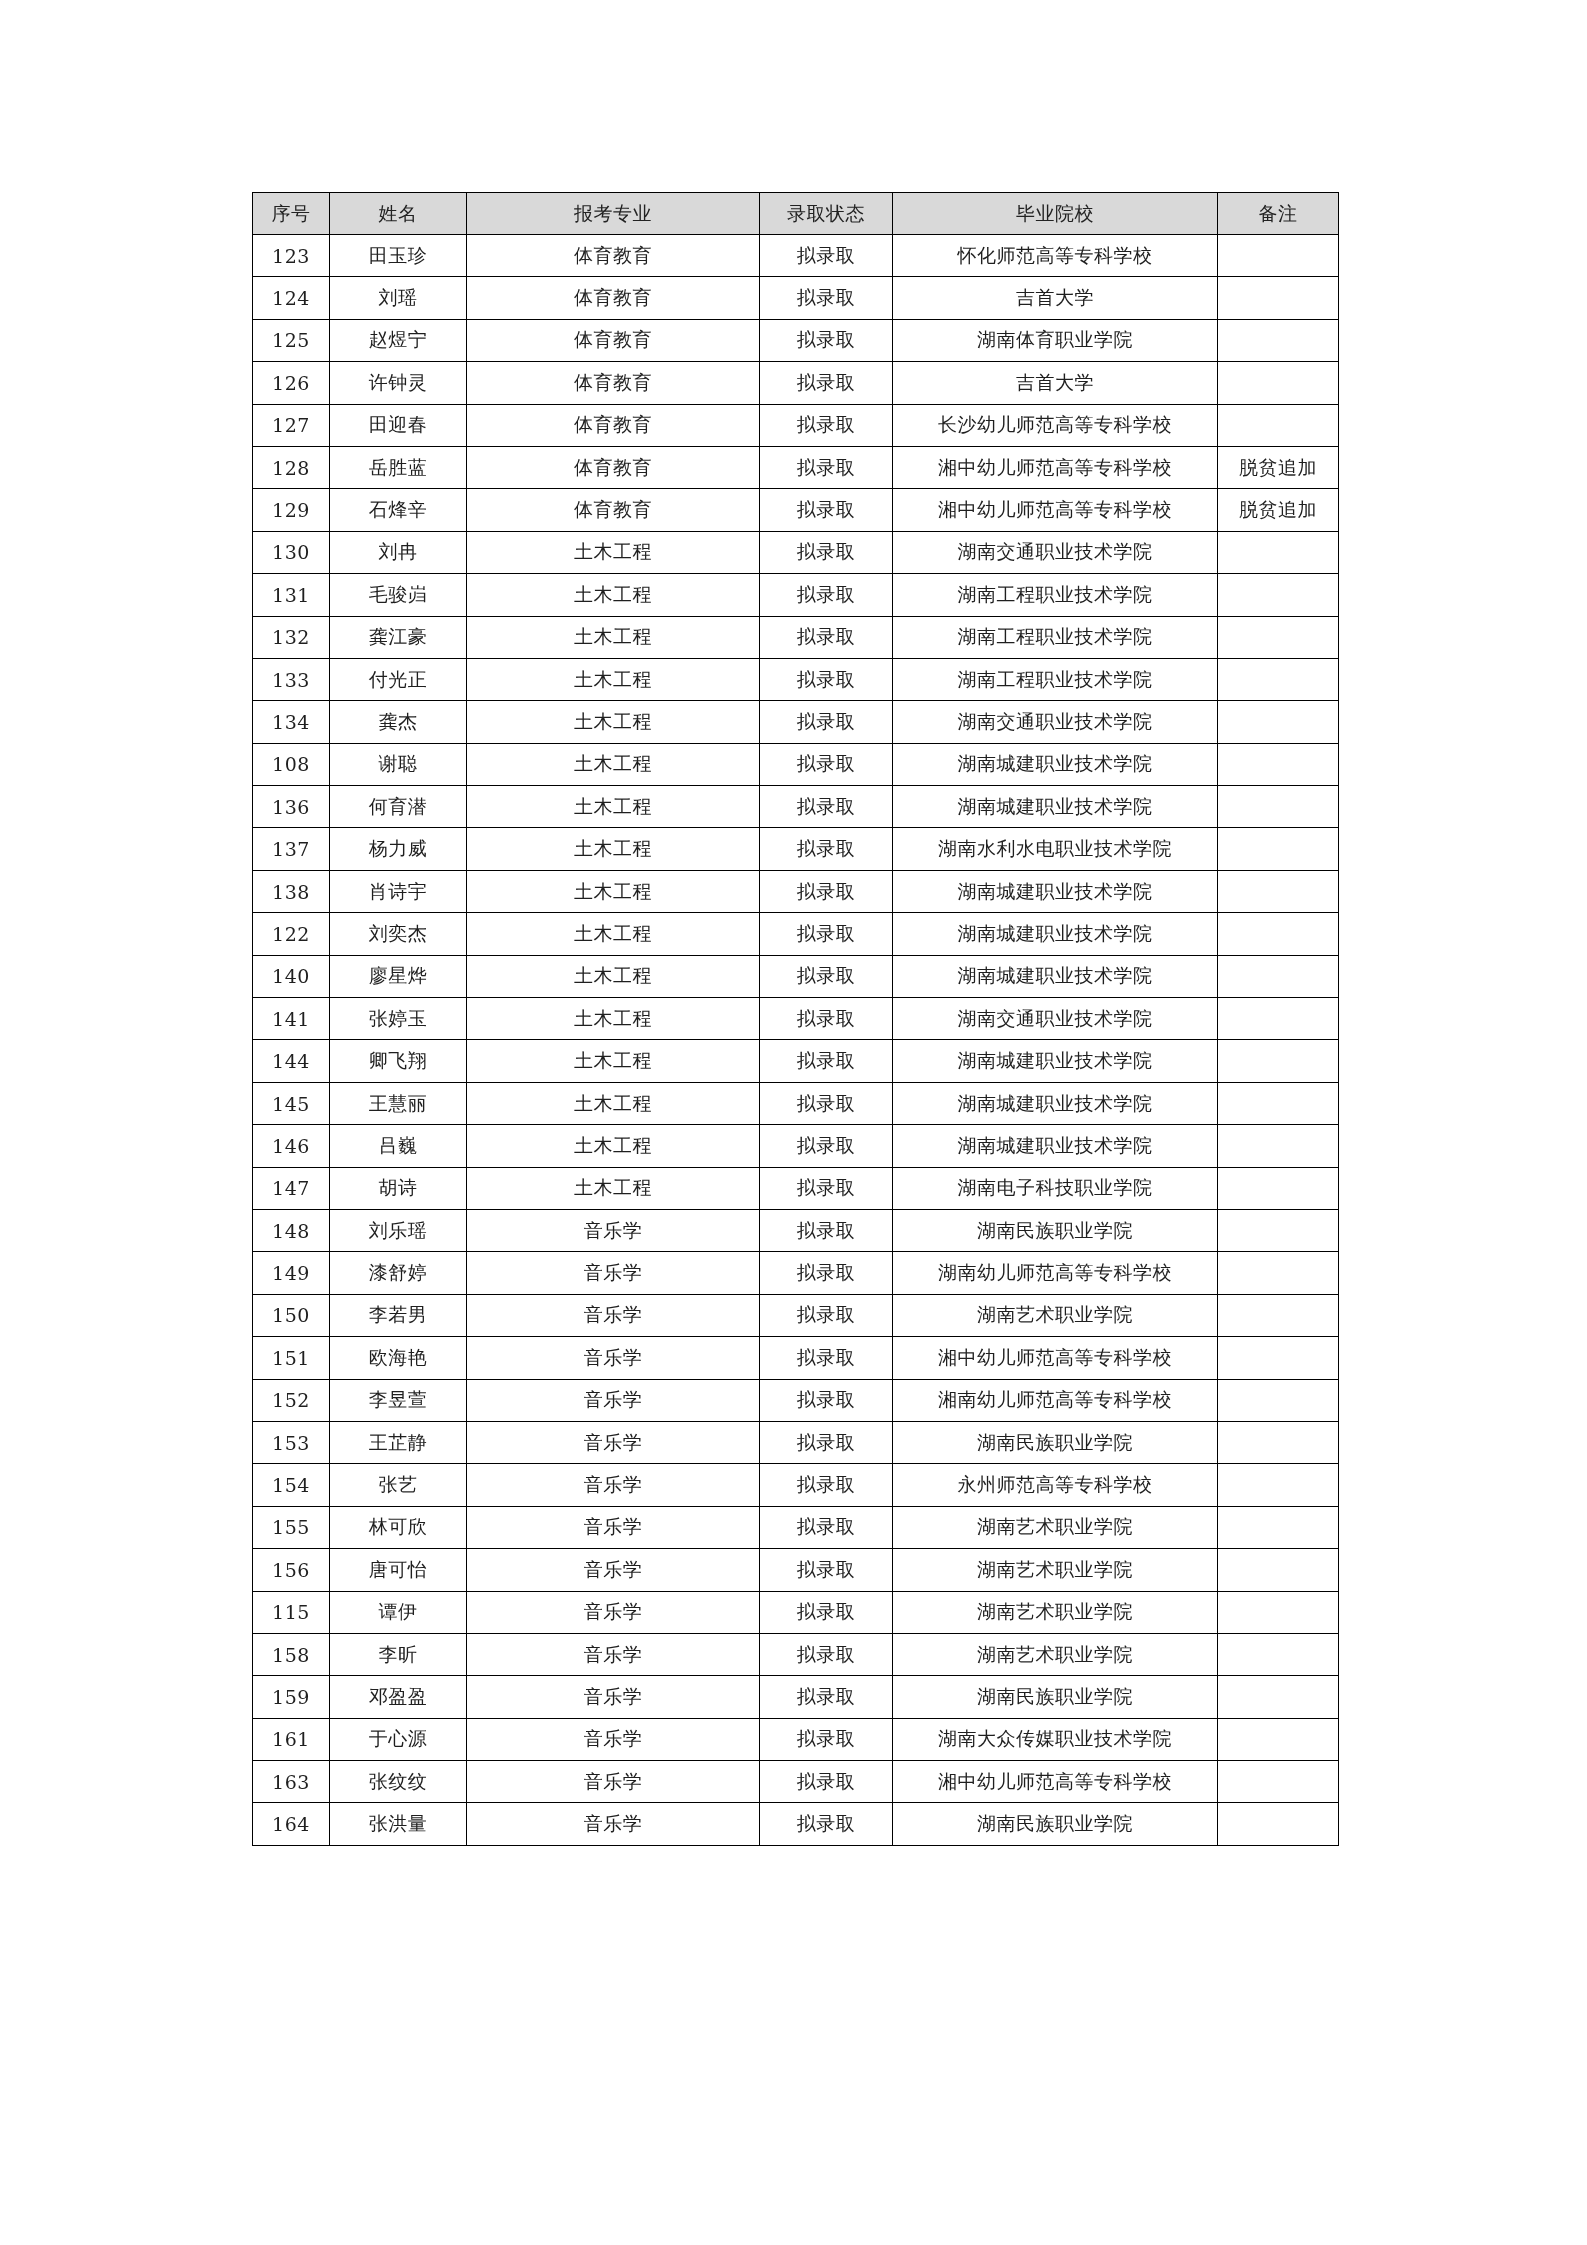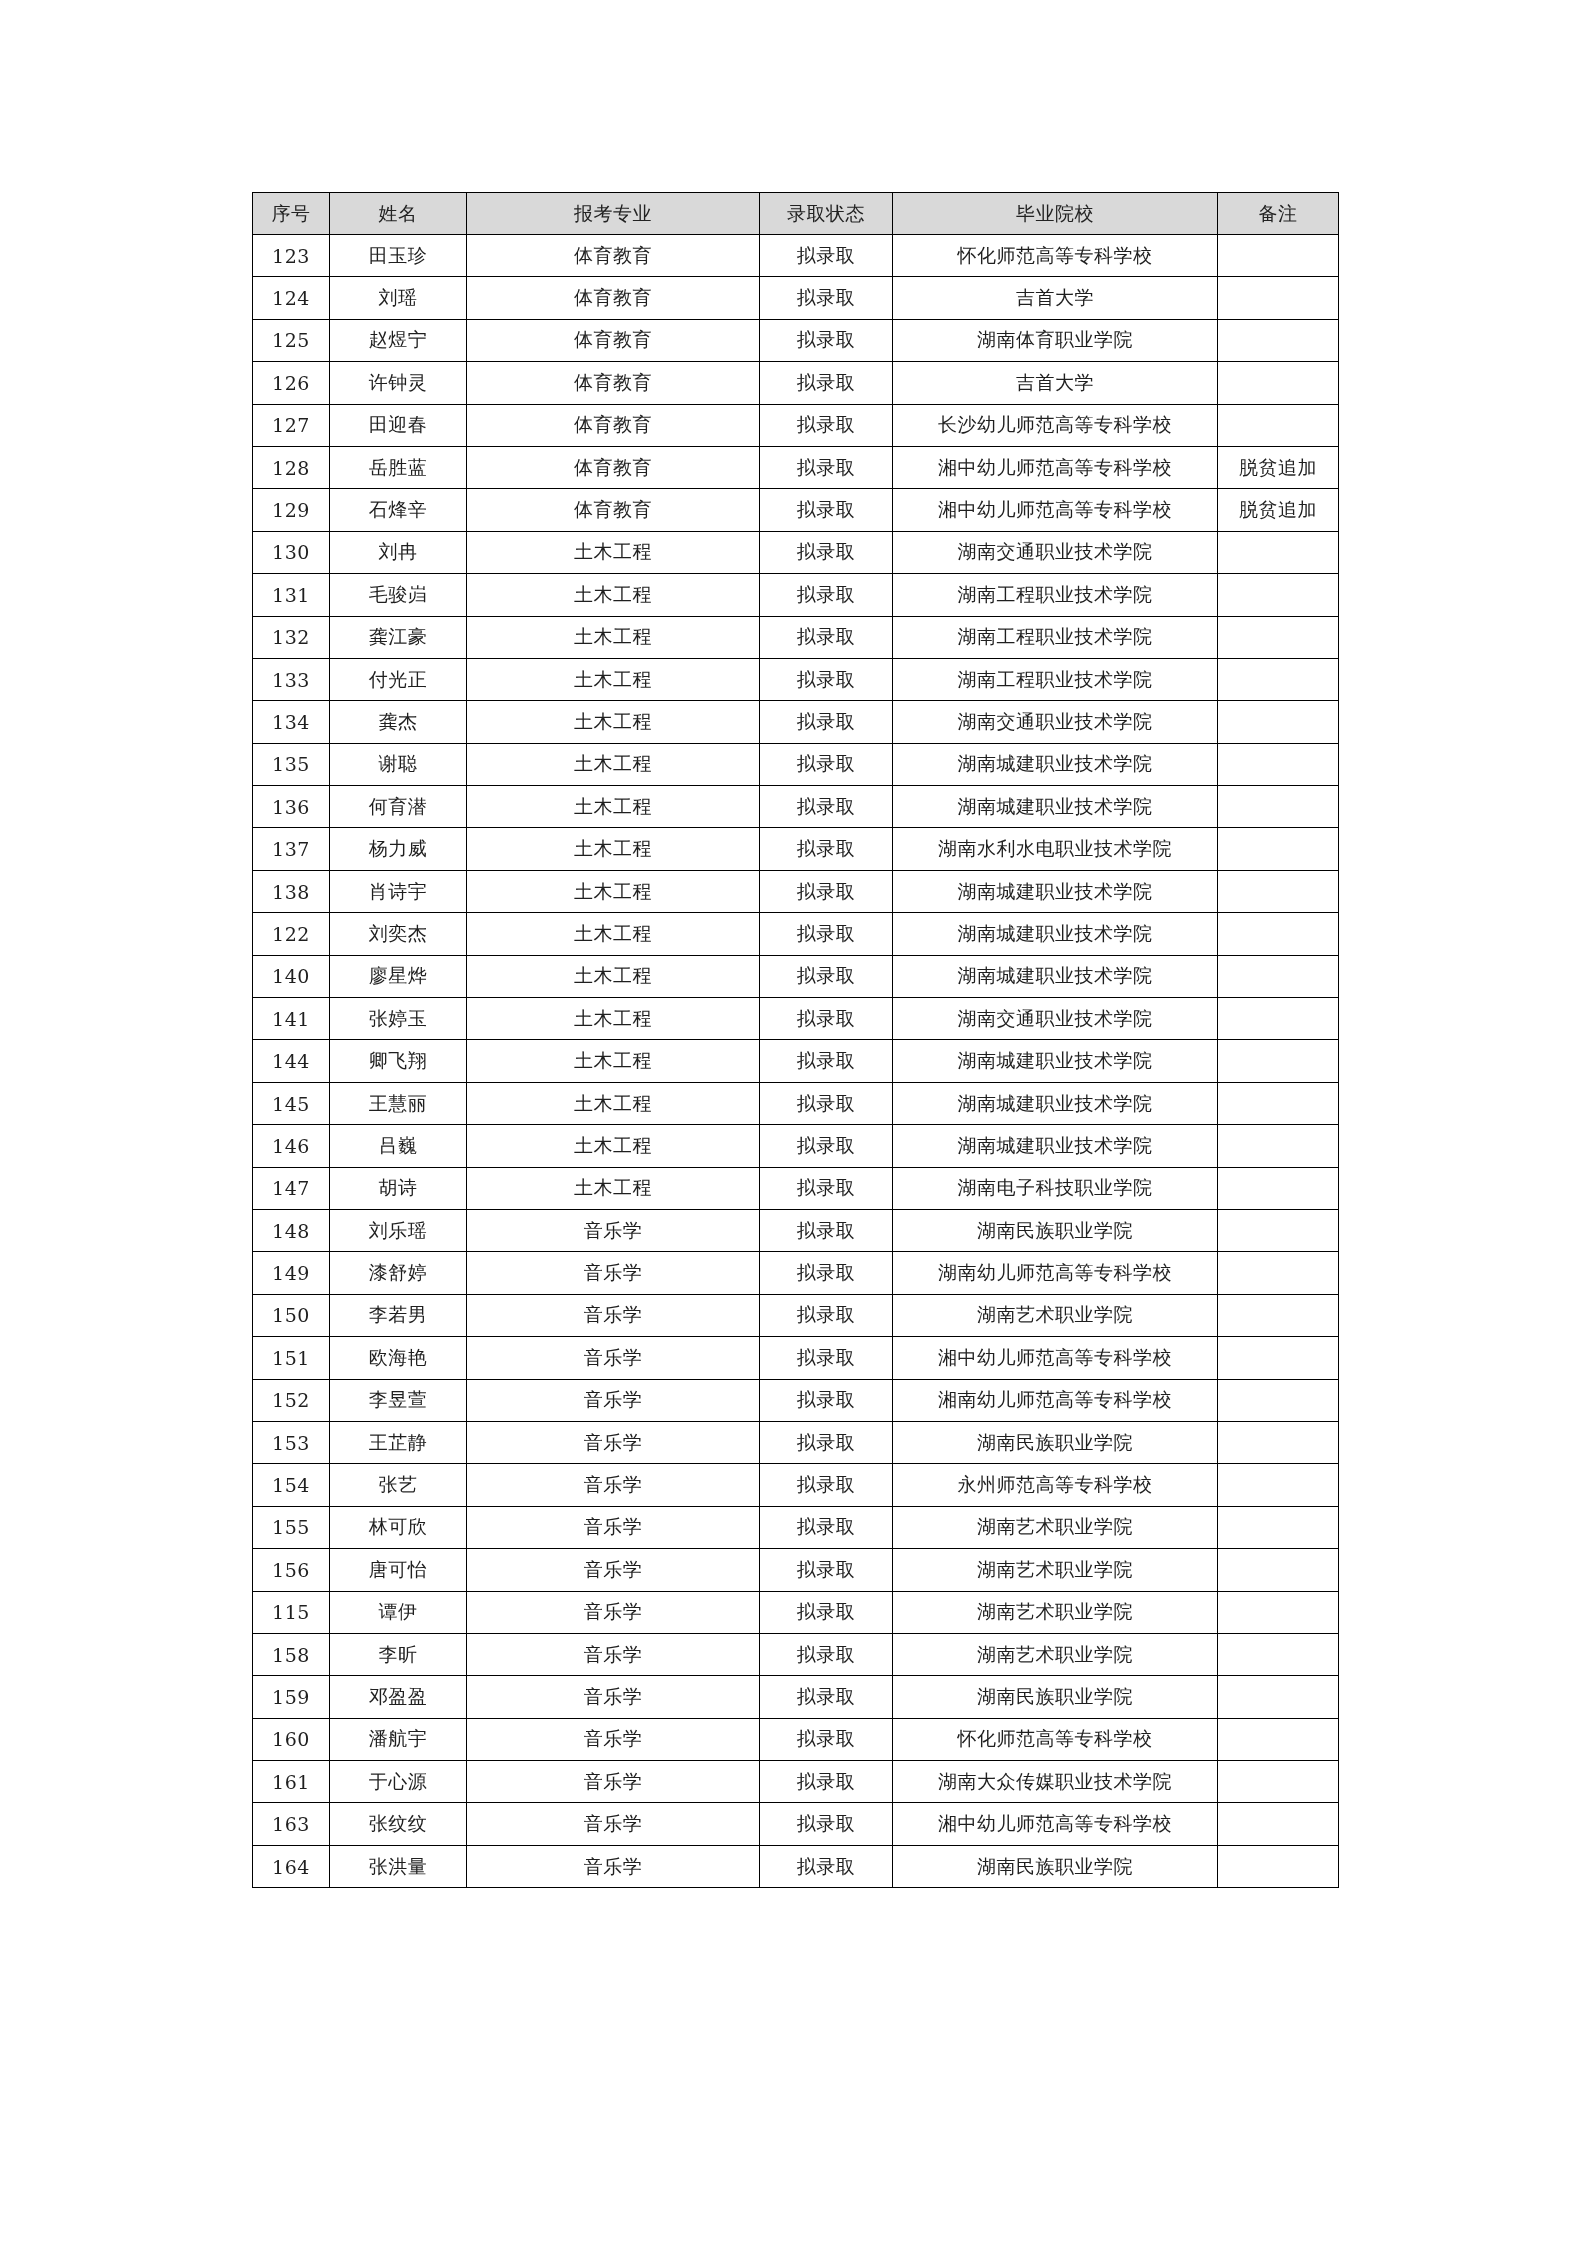--- a/index.html
+++ b/index.html
@@ -175,21 +175,21 @@
         </tr>
         <tr>
           <td class="num">134</td>
           <td>龚杰</td>
           <td>土木工程</td>
           <td>拟录取</td>
           <td>湖南交通职业技术学院</td>
           <td></td>
         </tr>
         <tr>
-          <td class="num">135</td>
+          <td class="num">108</td>
           <td>谢聪</td>
           <td>土木工程</td>
           <td>拟录取</td>
           <td>湖南城建职业技术学院</td>
           <td></td>
         </tr>
         <tr>
           <td class="num">136</td>
           <td>何育潜</td>
           <td>土木工程</td>
@@ -356,28 +356,20 @@
           <td>拟录取</td>
           <td>湖南艺术职业学院</td>
           <td></td>
         </tr>
         <tr>
           <td class="num">159</td>
           <td>邓盈盈</td>
           <td>音乐学</td>
           <td>拟录取</td>
           <td>湖南民族职业学院</td>
-          <td></td>
-        </tr>
-        <tr>
-          <td class="num">160</td>
-          <td>潘航宇</td>
-          <td>音乐学</td>
-          <td>拟录取</td>
-          <td>怀化师范高等专科学校</td>
           <td></td>
         </tr>
         <tr>
           <td class="num">161</td>
           <td>于心源</td>
           <td>音乐学</td>
           <td>拟录取</td>
           <td>湖南大众传媒职业技术学院</td>
           <td></td>
         </tr>

